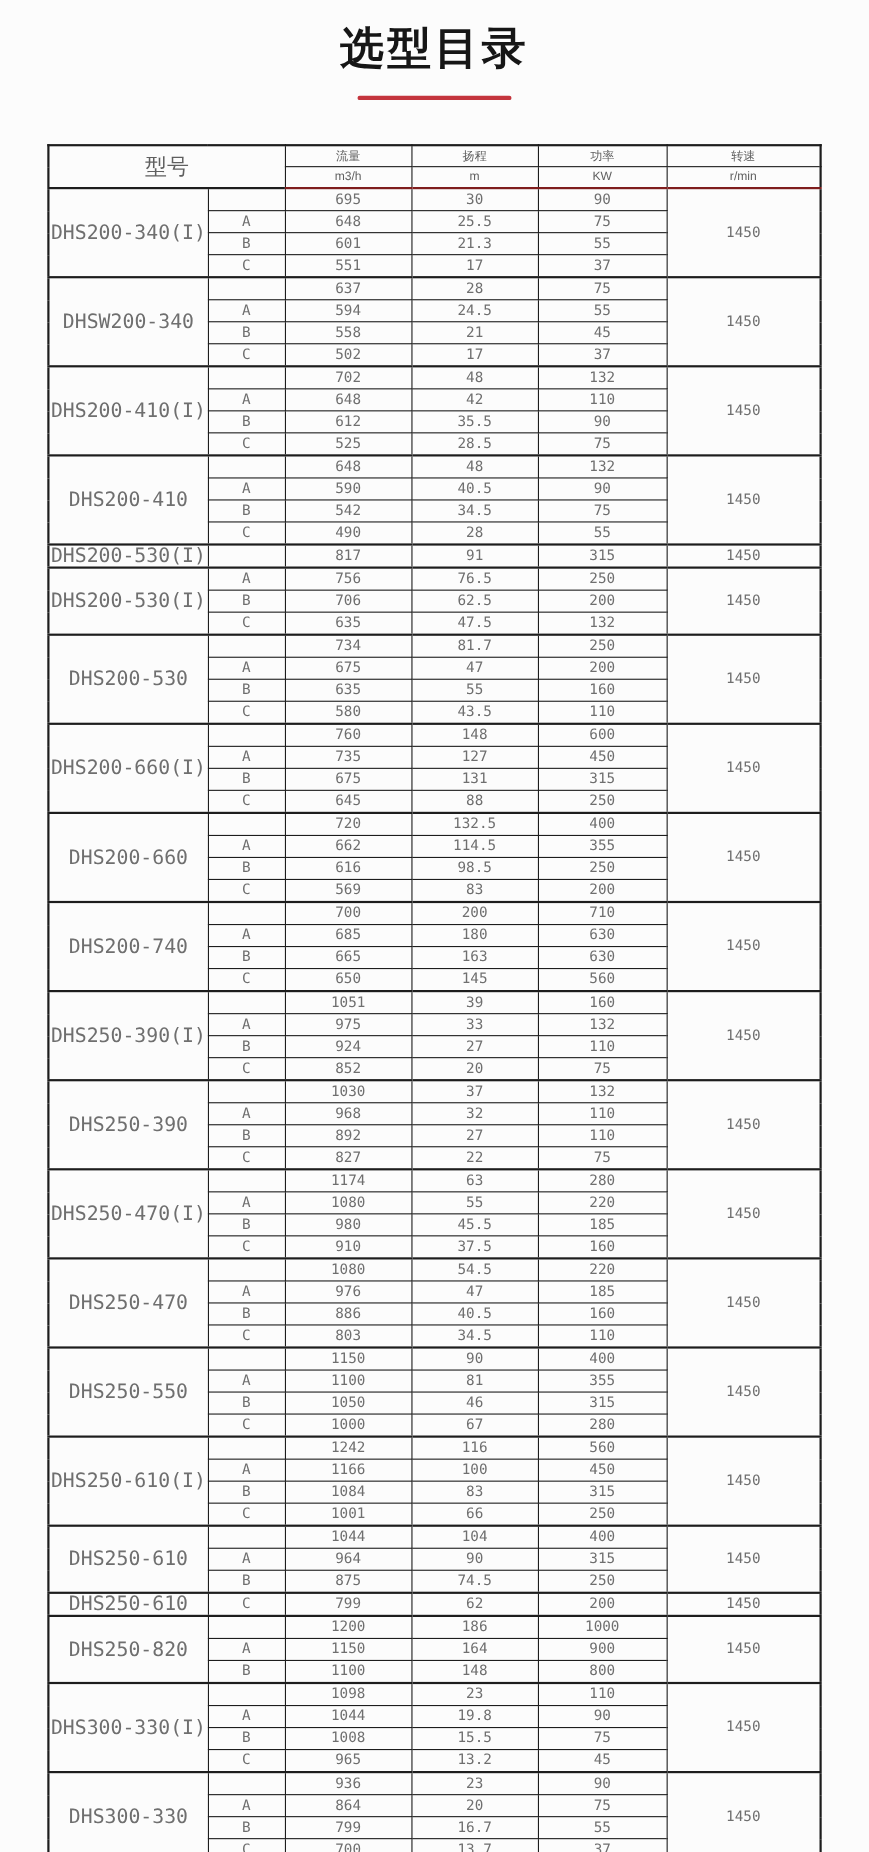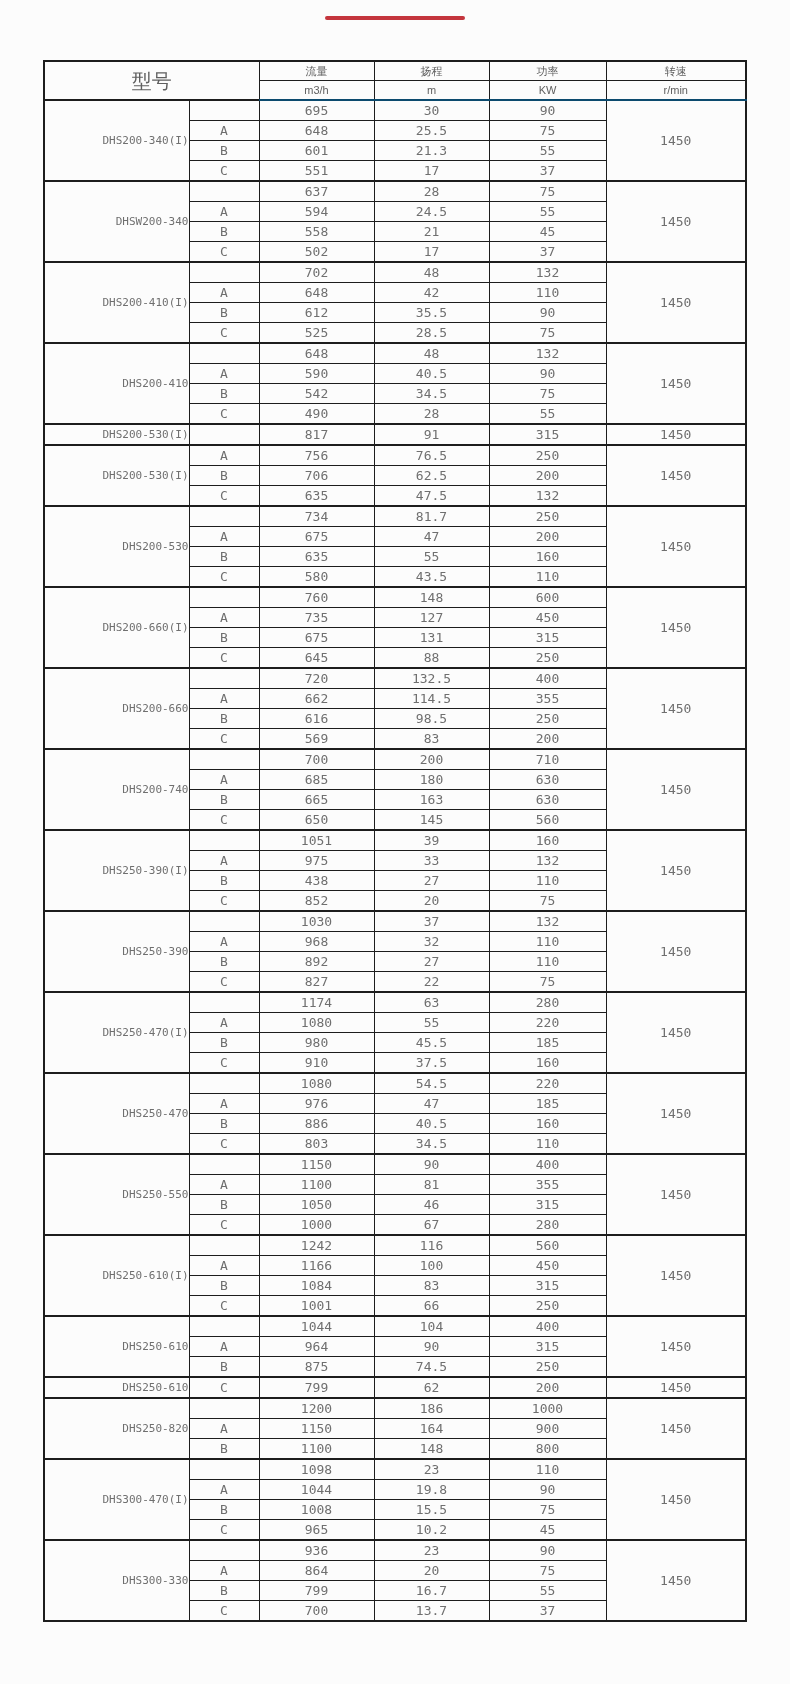--- a/index.html
+++ b/index.html
@@ -47,31 +47,32 @@
     white-space: nowrap;
     overflow: hidden;
   }
   .catalog thead th {
     font-family: "Liberation Sans", sans-serif;
     font-size: 11px;
     color: #5f5f5f;
     height: 18px;
     line-height: 18px;
   }
-  .catalog thead tr:last-child th { border-bottom: 2px solid #0c4a6e; }
+  .catalog thead tr:last-child th { border-bottom: 2px solid #7f1d1d; }
   .catalog thead th.model-h {
     font-size: 20px;
   }
   .catalog tbody tr.group-start td { border-top: 2px solid #1d1d1d; }
-  .catalog tbody td.model { font-size: 11px; letter-spacing: 0; text-align: right; }
+  .catalog tbody td.model { font-size: 18px; letter-spacing: 0; }
 </style>
 </head>
 <body>
 
 <div class="page">
+  <h1 class="title">选型目录</h1>
   <div class="title-underline"></div>
 
   <table class="catalog">
     <colgroup>
       <col style="width:145px">
       <col style="width:70px">
       <col style="width:115px">
       <col style="width:115px">
       <col style="width:117px">
       <col style="width:140px">
@@ -337,21 +338,21 @@
           <td class="speed" rowspan="4">1450</td>
         </tr>
         <tr>
           <td>A</td>
           <td>975</td>
           <td>33</td>
           <td>132</td>
         </tr>
         <tr>
           <td>B</td>
-          <td>438</td>
+          <td>924</td>
           <td>27</td>
           <td>110</td>
         </tr>
         <tr>
           <td>C</td>
           <td>852</td>
           <td>20</td>
           <td>75</td>
         </tr>
         <tr class="group-start">
@@ -526,21 +527,21 @@
           <td>164</td>
           <td>900</td>
         </tr>
         <tr>
           <td>B</td>
           <td>1100</td>
           <td>148</td>
           <td>800</td>
         </tr>
         <tr class="group-start">
-          <td class="model" rowspan="4">DHS300-470(I)</td>
+          <td class="model" rowspan="4">DHS300-330(I)</td>
           <td></td>
           <td>1098</td>
           <td>23</td>
           <td>110</td>
           <td class="speed" rowspan="4">1450</td>
         </tr>
         <tr>
           <td>A</td>
           <td>1044</td>
           <td>19.8</td>
@@ -548,21 +549,21 @@
         </tr>
         <tr>
           <td>B</td>
           <td>1008</td>
           <td>15.5</td>
           <td>75</td>
         </tr>
         <tr>
           <td>C</td>
           <td>965</td>
-          <td>10.2</td>
+          <td>13.2</td>
           <td>45</td>
         </tr>
         <tr class="group-start">
           <td class="model" rowspan="4">DHS300-330</td>
           <td></td>
           <td>936</td>
           <td>23</td>
           <td>90</td>
           <td class="speed" rowspan="4">1450</td>
         </tr>

